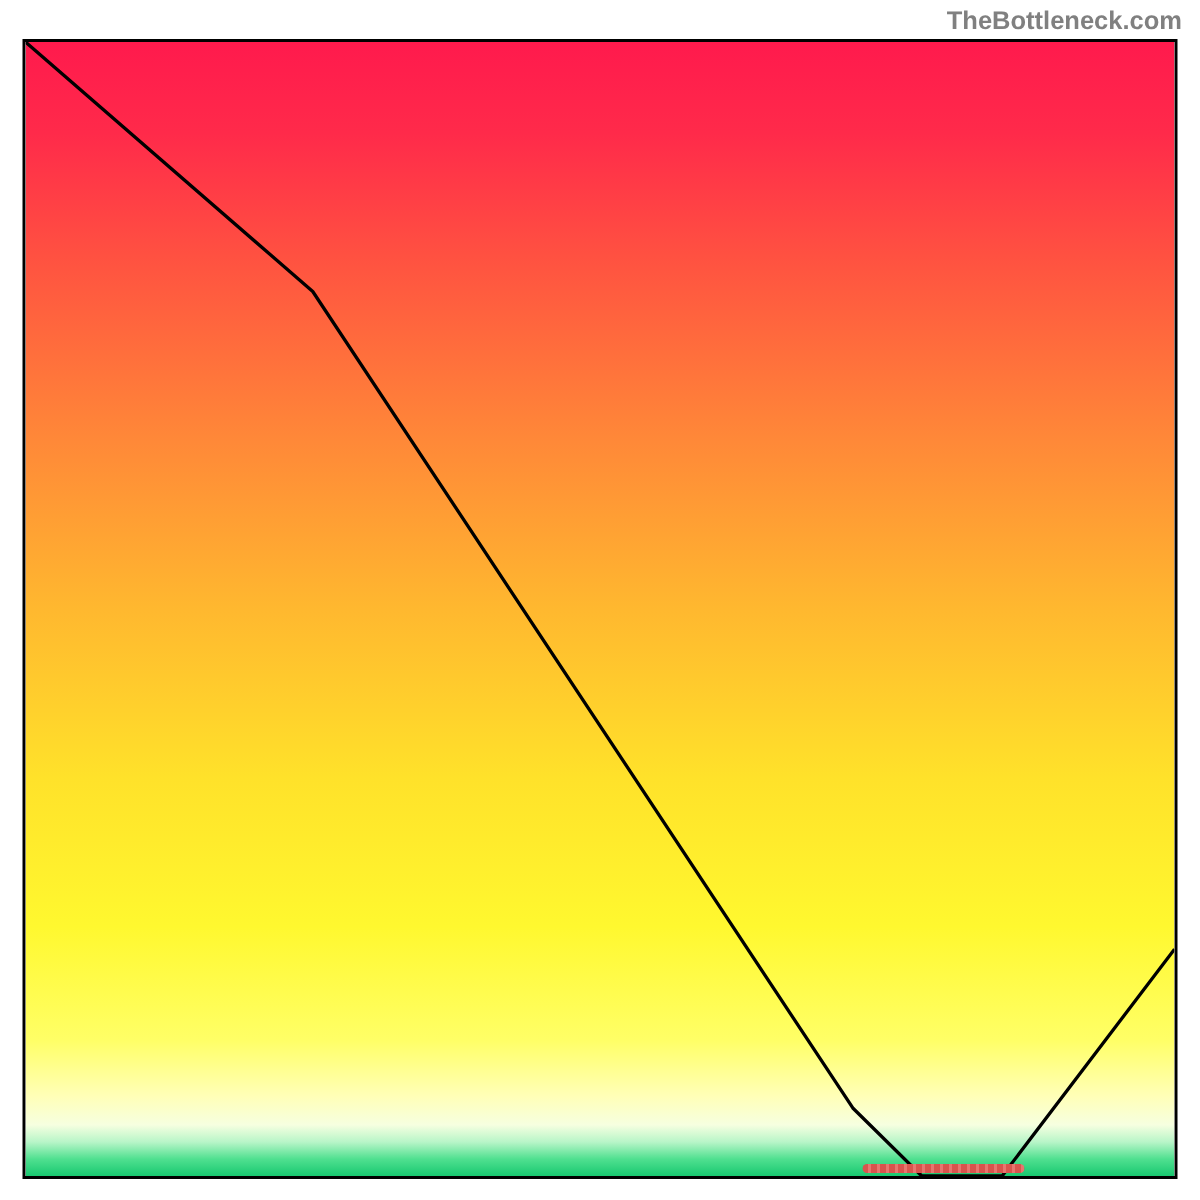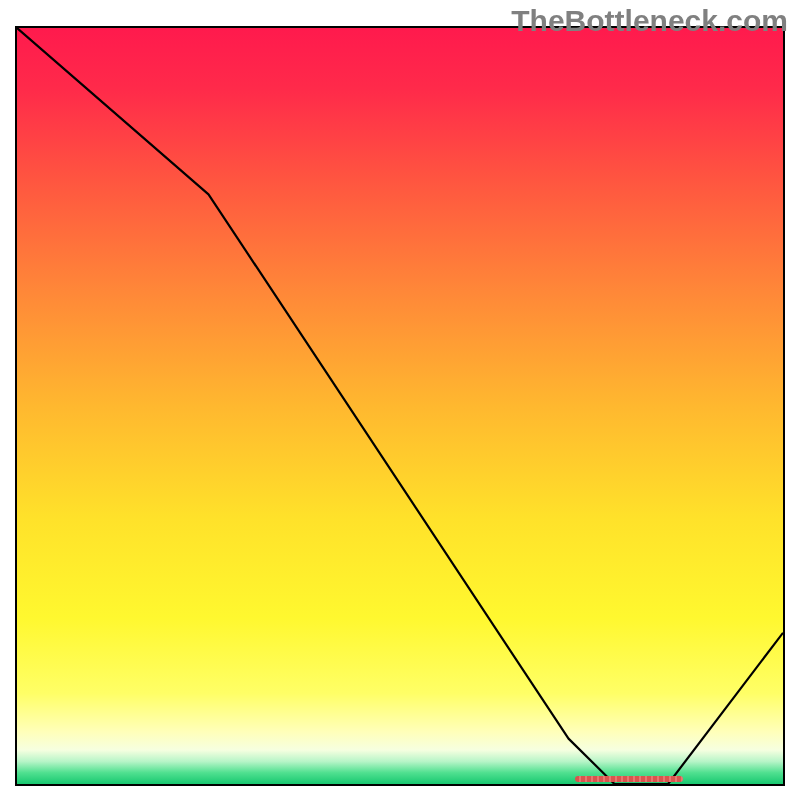--- a/index.html
+++ b/index.html
@@ -13,21 +13,21 @@
   .container {
     position: relative;
     width: 800px;
     height: 800px;
     background: white;
   }
   .watermark {
     position: absolute;
     top: 4px;
     right: 12px;
-    font-size: 30px;
+    font-size: 17px;
     font-weight: bold;
     color: #808080;
     z-index: 10;
   }
   .plot-area {
     position: absolute;
     left: 15px;
     top: 26px;
     width: 770px;
     height: 760px;

